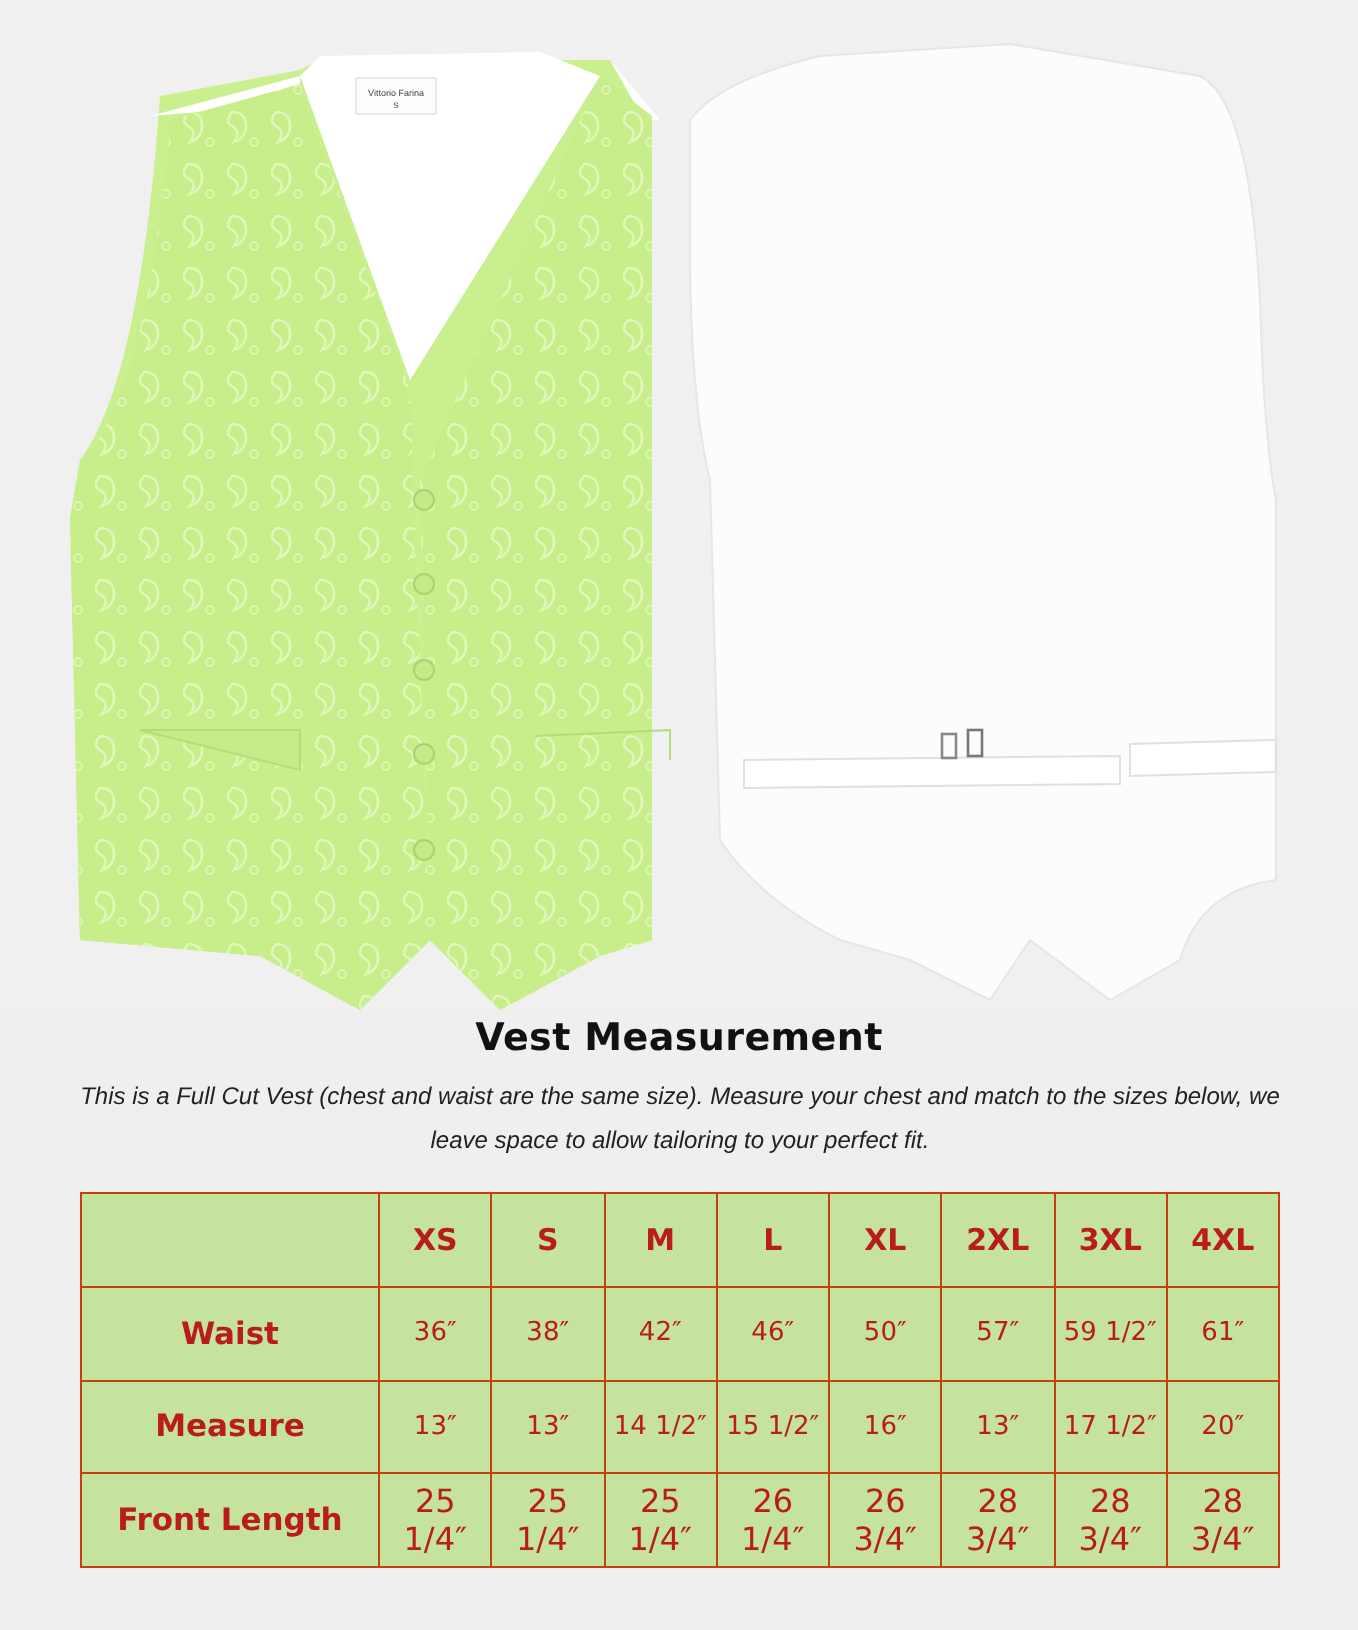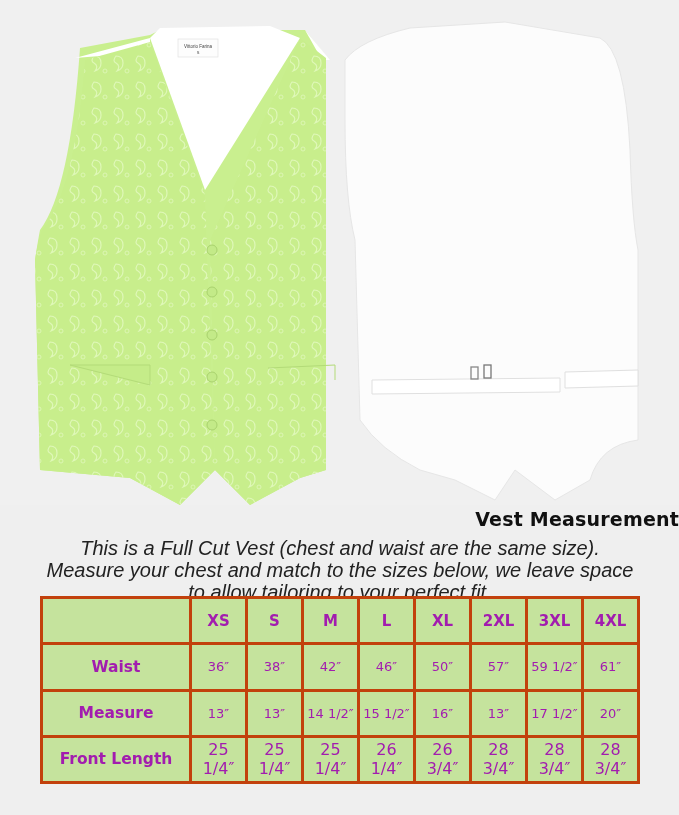--- a/index.html
+++ b/index.html
@@ -9,35 +9,35 @@
     font-family: "Liberation Sans", sans-serif;
     position: relative;
   }
   .photo {
     position: absolute; left: 0; top: 0; width: 679px; height: 505px;
     background: #f0f0f0;
   }
   .photo svg { position: absolute; left: 0; top: 0; }
   .title {
     position: absolute; left: 0; width: 679px; top: 508px;
-    text-align: right; font-weight: bold; font-size: 19px; color: #111;
+    text-align: center; font-weight: bold; font-size: 19px; color: #111;
     font-family: "DejaVu Sans", sans-serif; letter-spacing: 0.2px;
   }
   .desc {
     position: absolute; left: 40px; width: 600px; top: 537px;
-    text-align: center; font-style: italic; font-size: 20px; line-height: 22px; color: #222;
+    text-align: center; font-style: italic; font-size: 12px; line-height: 22px; color: #222;
   }
   table.sizes {
     position: absolute; left: 40px; top: 596px; width: 600px; height: 188px;
     border-collapse: collapse; background: #c5e39d;
     border: 1px solid #93b371;
   }
   table.sizes td, table.sizes th {
-    border: 3px solid #c2410c; text-align: center; vertical-align: middle;
-    color: #a21caf;
+    border: 1px solid #c2410c; text-align: center; vertical-align: middle;
+    color: #b91c1c;
   }
   table.sizes th {
     font-family: "DejaVu Sans", sans-serif; font-weight: bold; font-size: 15px; height: 44px;
   }
   table.sizes th.row-label {
     font-size: 15.5px; width: 149px;
   }
   table.sizes td { font-size: 13px; height: 36px; font-family: "DejaVu Sans", sans-serif; font-weight: normal; }
   table.sizes th.corner { width: 149px; }
   table.sizes tr.front td { font-size: 16px; }

